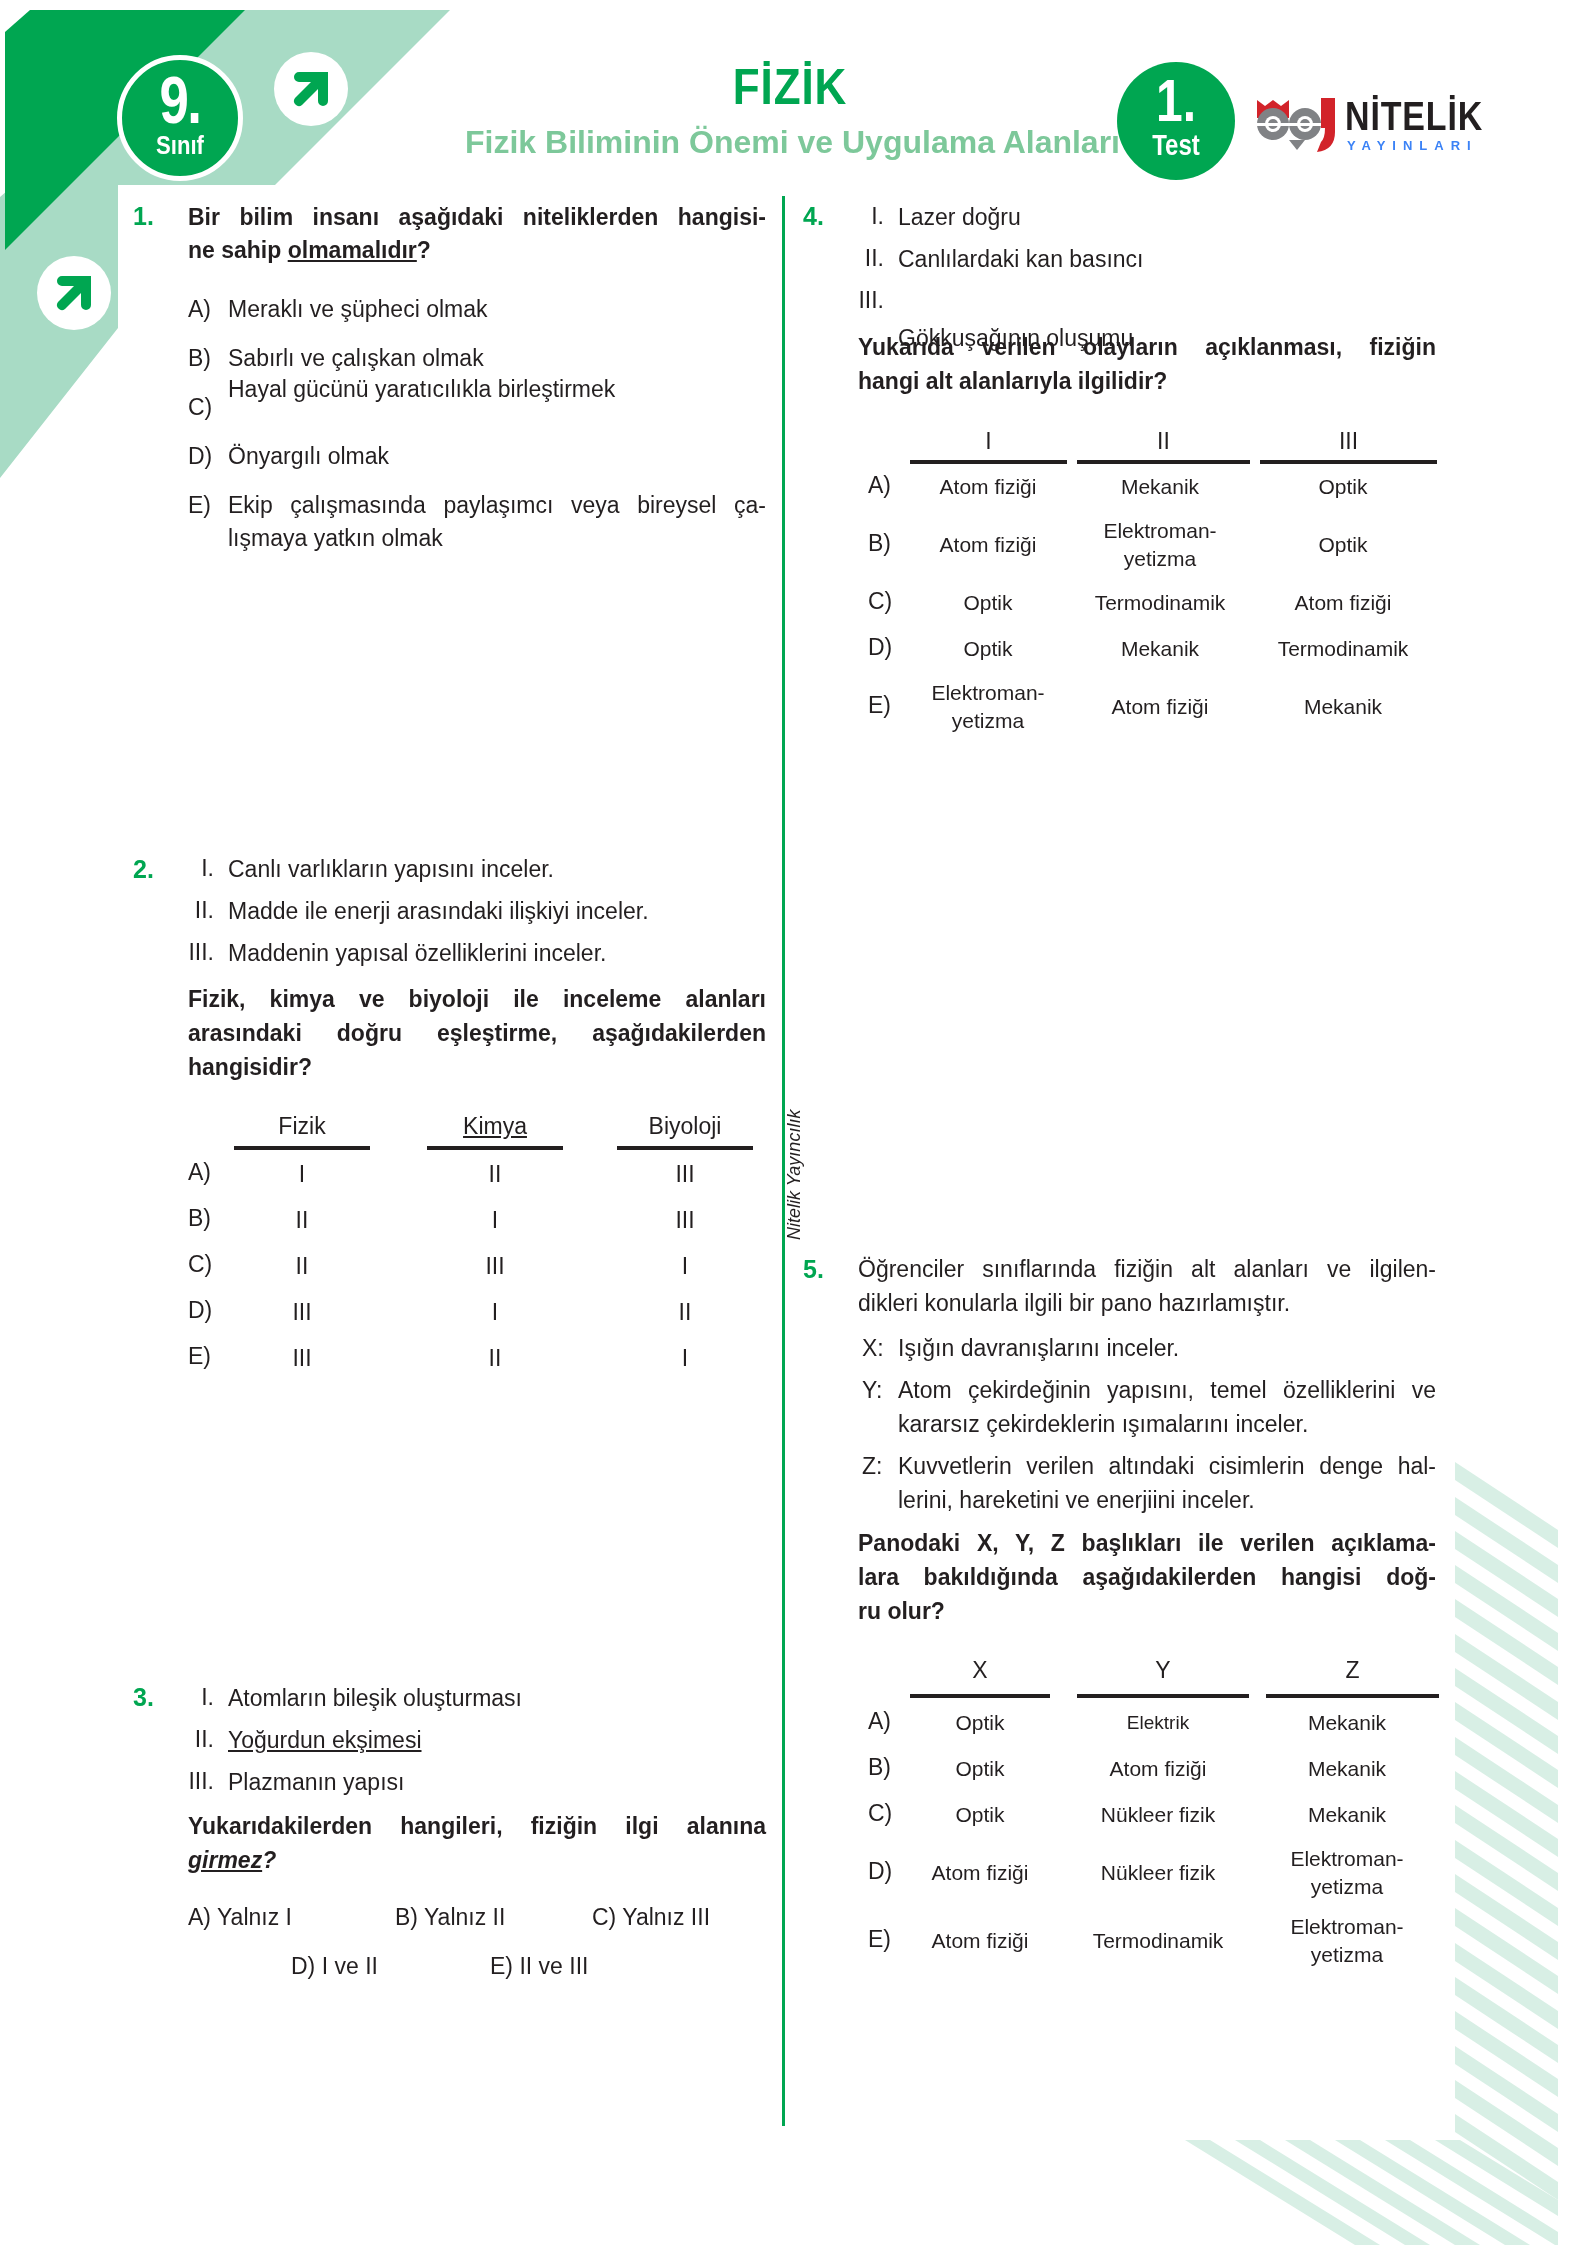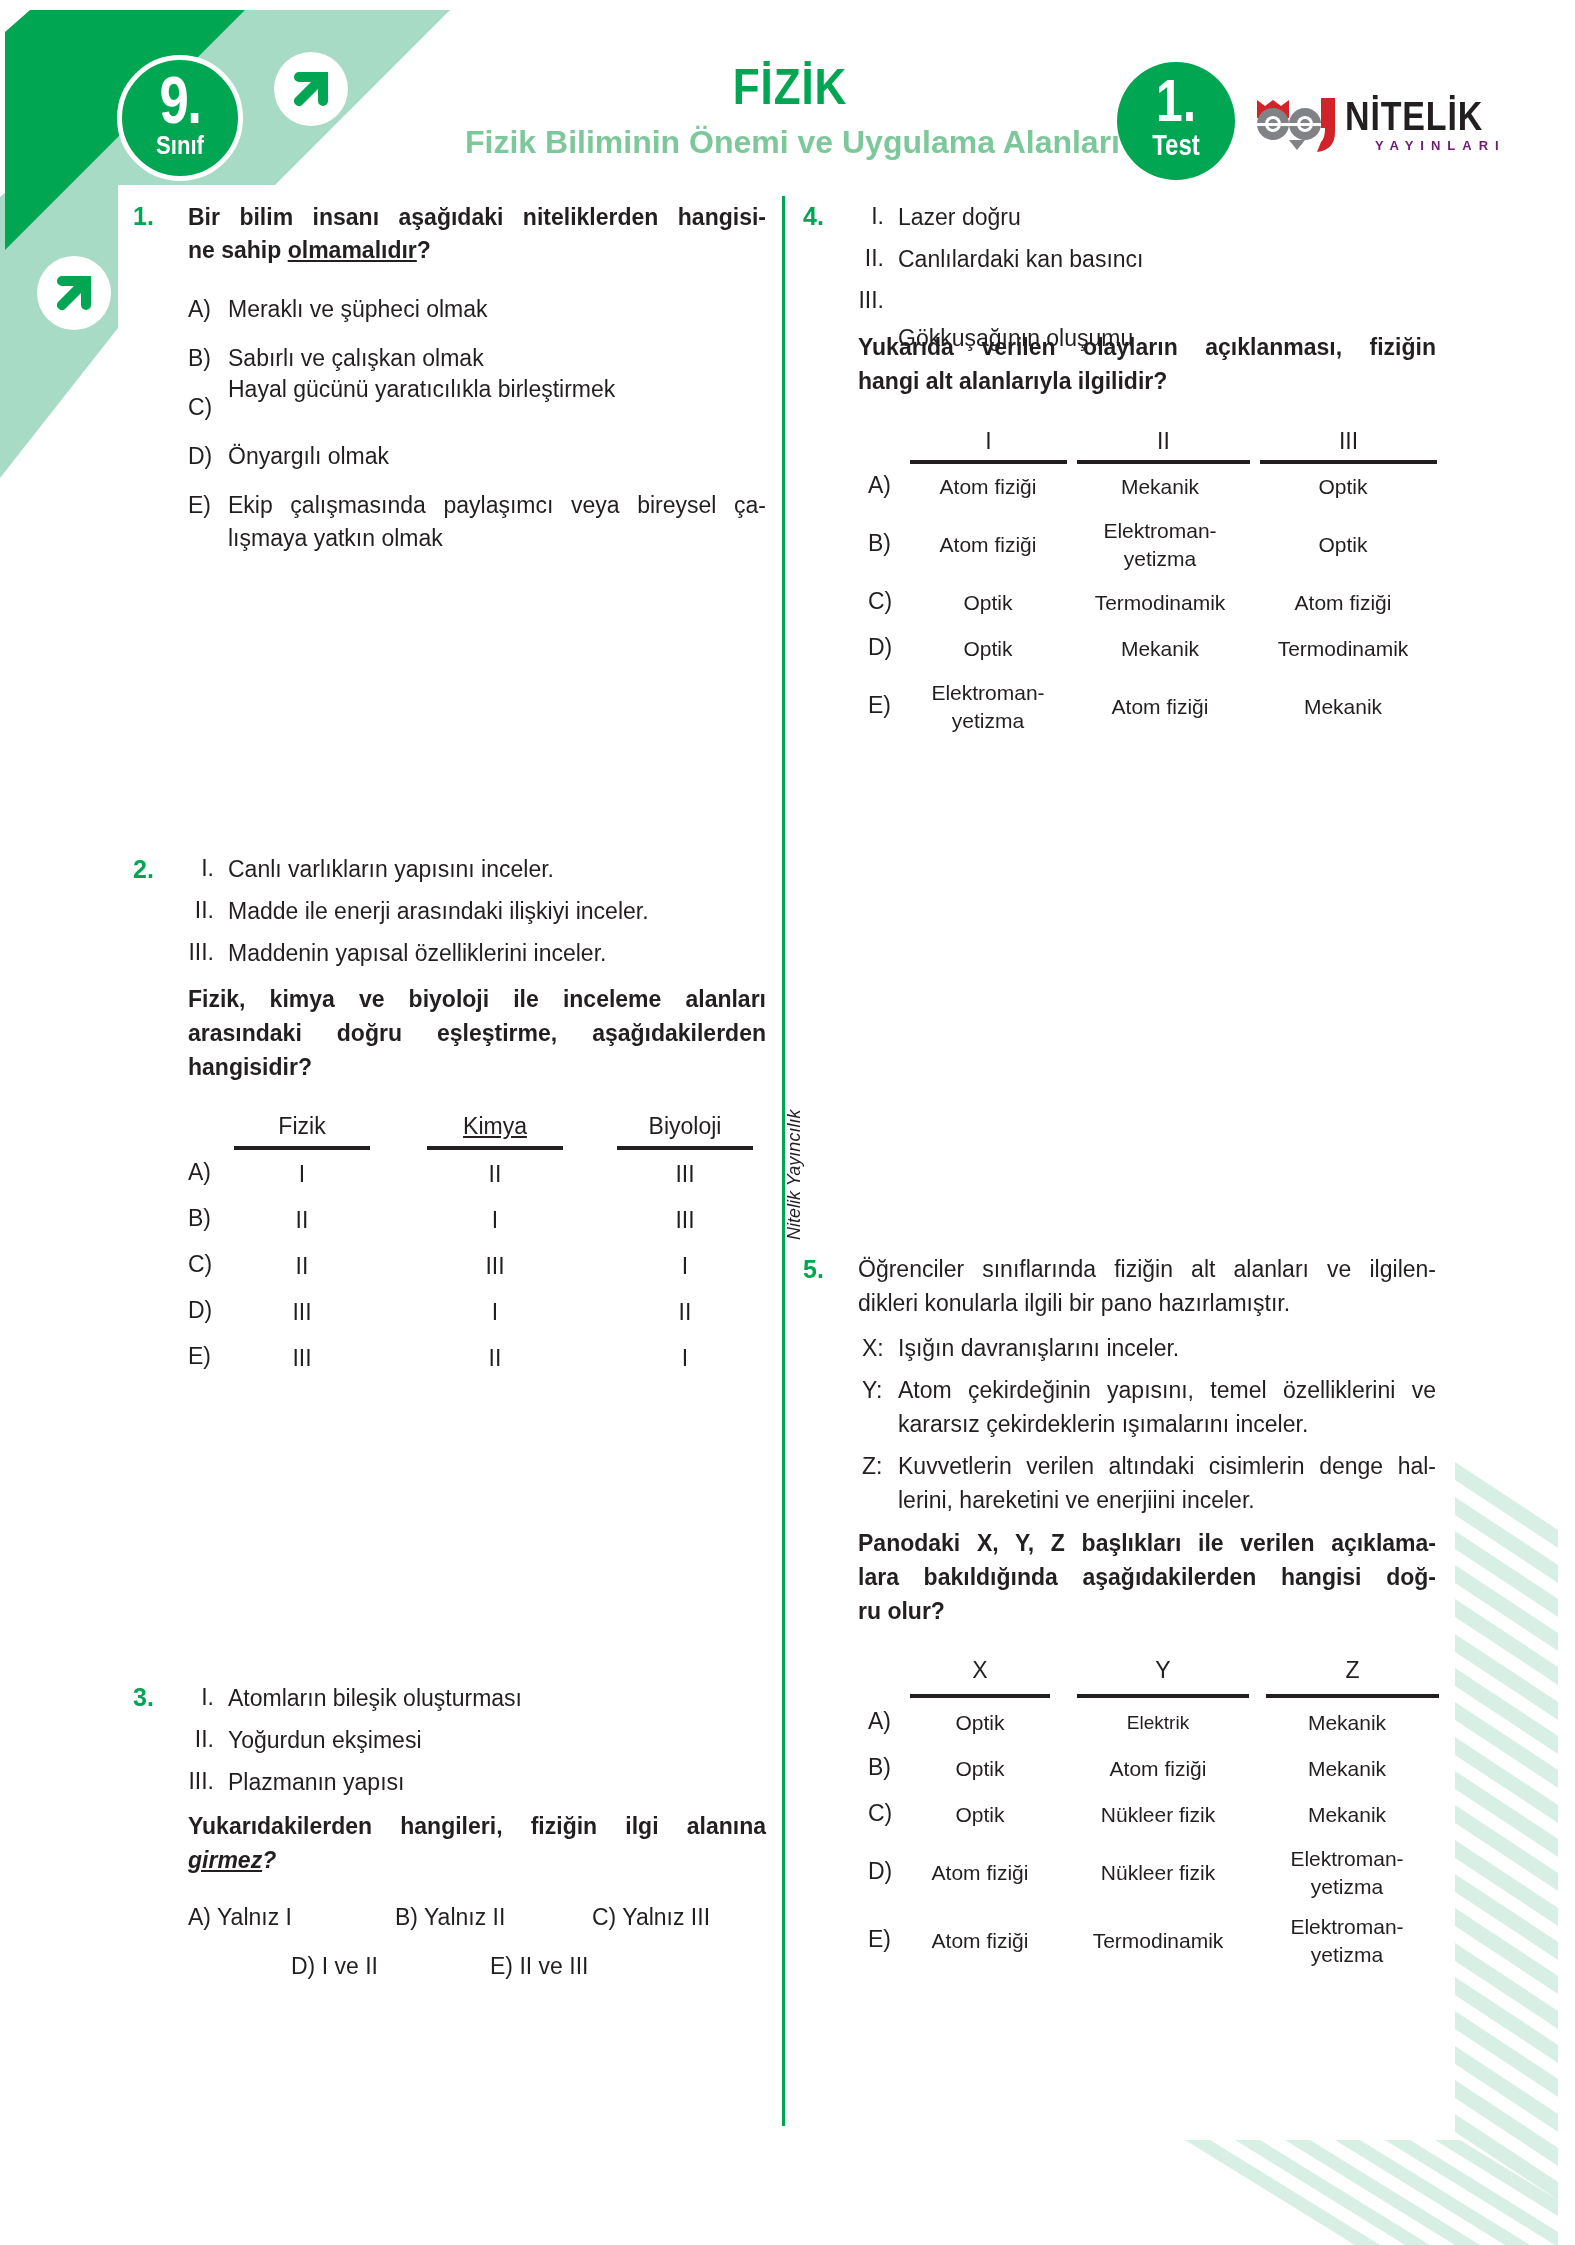--- a/index.html
+++ b/index.html
@@ -21,21 +21,21 @@
   .arrow-circle { position:absolute; width:74px; height:74px; border-radius:50%; background:#fff; }
   .arrow-circle svg { position:absolute; left:15px; top:15px; }
 
   .subject { left:560px; top:58px; width:460px; text-align:center; font-size:50px; font-weight:bold;
              color:#00a651; letter-spacing:1px; transform:scaleX(0.88); }
   .topic { left:330px; top:124px; width:790px; text-align:right; font-size:32px; font-weight:bold; color:#7dc89a; }
 
   .logo { left:1255px; top:92px; width:210px; height:64px; }
   .logo-word { position:absolute; left:90px; top:2px; font-size:40px; font-weight:bold; color:#231f20;
                letter-spacing:1px; transform:scaleX(0.85); transform-origin:left; }
-  .logo-sub { position:absolute; left:92px; top:46px; font-size:13px; letter-spacing:7px; color:#701a75; font-weight:bold;margin-left:28px; }
+  .logo-sub { position:absolute; left:92px; top:46px; font-size:13px; letter-spacing:7px; color:#3b82f6; font-weight:bold; }
 
   
   .qnum { position:absolute; font-size:25px; font-weight:bold; color:#00a651; }
   .txt { position:absolute; font-size:23px; line-height:34px; color:#231f20; }
   .bold { font-weight:bold; }
   .just { text-align:justify; text-align-last:justify; }
   .u { text-decoration:underline; }
   .roman { position:absolute; font-size:23px; text-align:right; width:44px; }
   .opt-label { position:absolute; font-size:23px; }
   .cell { position:absolute; font-size:21px; line-height:28px; text-align:center; }
@@ -190,21 +190,21 @@
       <div class="cell" style="left: 400px; width: 190px; font-size: 23px; top: 1344px;">II</div>
       <div class="cell" style="left: 590px; width: 190px; font-size: 23px; top: 1344px;">I</div>
     </div>
 </section>
 
 <section>
   <div class="qnum" style="left:133px;top:1683px;">3.</div>
   <div class="roman" style="left:170px;top:1684px;">I.</div>
   <div class="txt" style="left:228px;top:1681px;">Atomların bileşik oluşturması</div>
   <div class="roman" style="left:170px;top:1726px;">II.</div>
-  <div class="txt" style="left:228px;top:1723px;">Yoğurdun ekşimesi</div>
+  <div class="txt" style="left:228px;top:1723px;text-decoration:underline;">Yoğurdun ekşimesi</div>
   <div class="roman" style="left:170px;top:1768px;">III.</div>
   <div class="txt" style="left:228px;top:1765px;">Plazmanın yapısı</div>
 
   <div class="txt bold just" style="left:188px;top:1809px;width:578px;">Yukarıdakilerden hangileri, fiziğin ilgi alanına</div>
   <div class="txt bold" style="left:188px;top:1843px;font-style:italic;"><span class="u">girmez</span><span>?</span></div>
 
   <div class="txt" style="left:188px;top:1900px;"><span>A)</span> <span>Yalnız I</span></div>
   <div class="txt" style="left:395px;top:1900px;"><span>B)</span> <span>Yalnız II</span></div>
   <div class="txt" style="left:592px;top:1900px;"><span>C)</span> <span>Yalnız III</span></div>
   <div class="txt" style="left:291px;top:1949px;"><span>D)</span> <span>I ve II</span></div>

